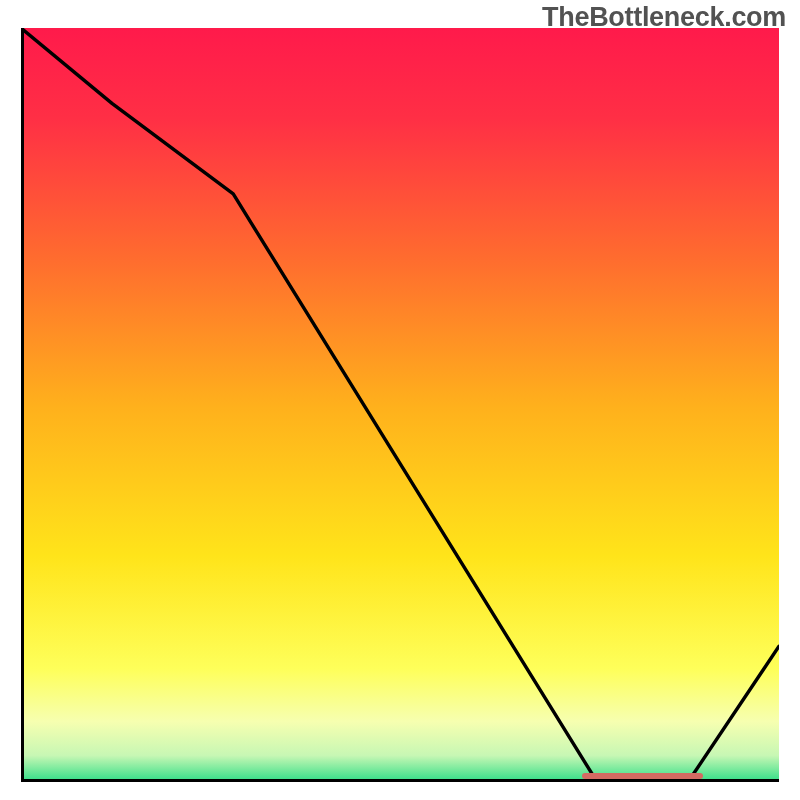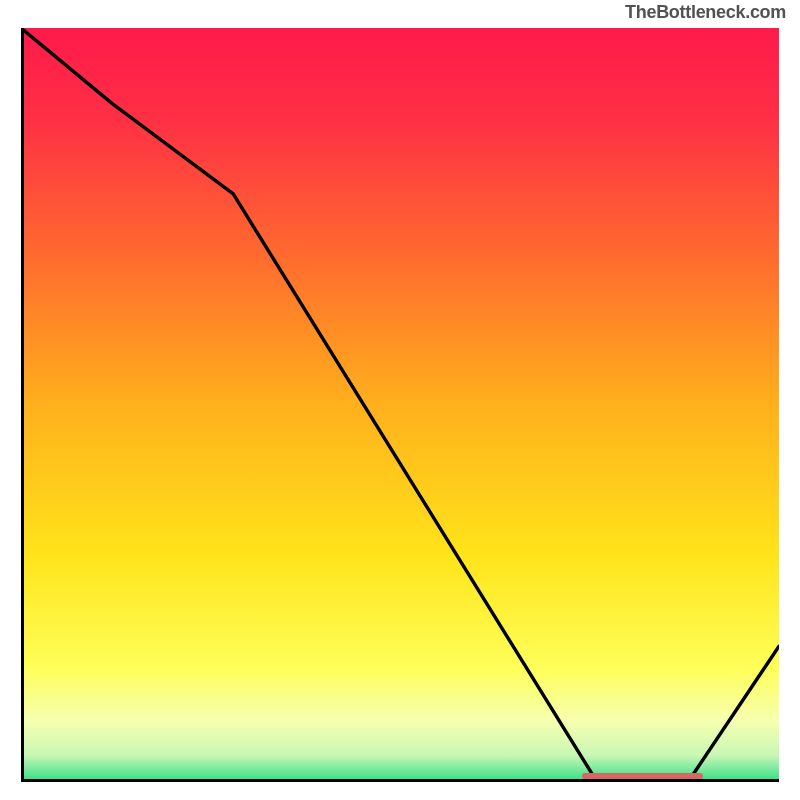--- a/index.html
+++ b/index.html
@@ -13,21 +13,21 @@
   }
   .container {
     position: relative;
     width: 800px;
     height: 800px;
   }
   .watermark {
     position: absolute;
     top: 2px;
     right: 14px;
-    font-size: 18px;
+    font-size: 27px;
     font-weight: 600;
     color: #525252;
     letter-spacing: -0.3px;
     z-index: 4;
   }
   .plot {
     position: absolute;
     left: 21px;
     top: 28px;
     width: 758px;

